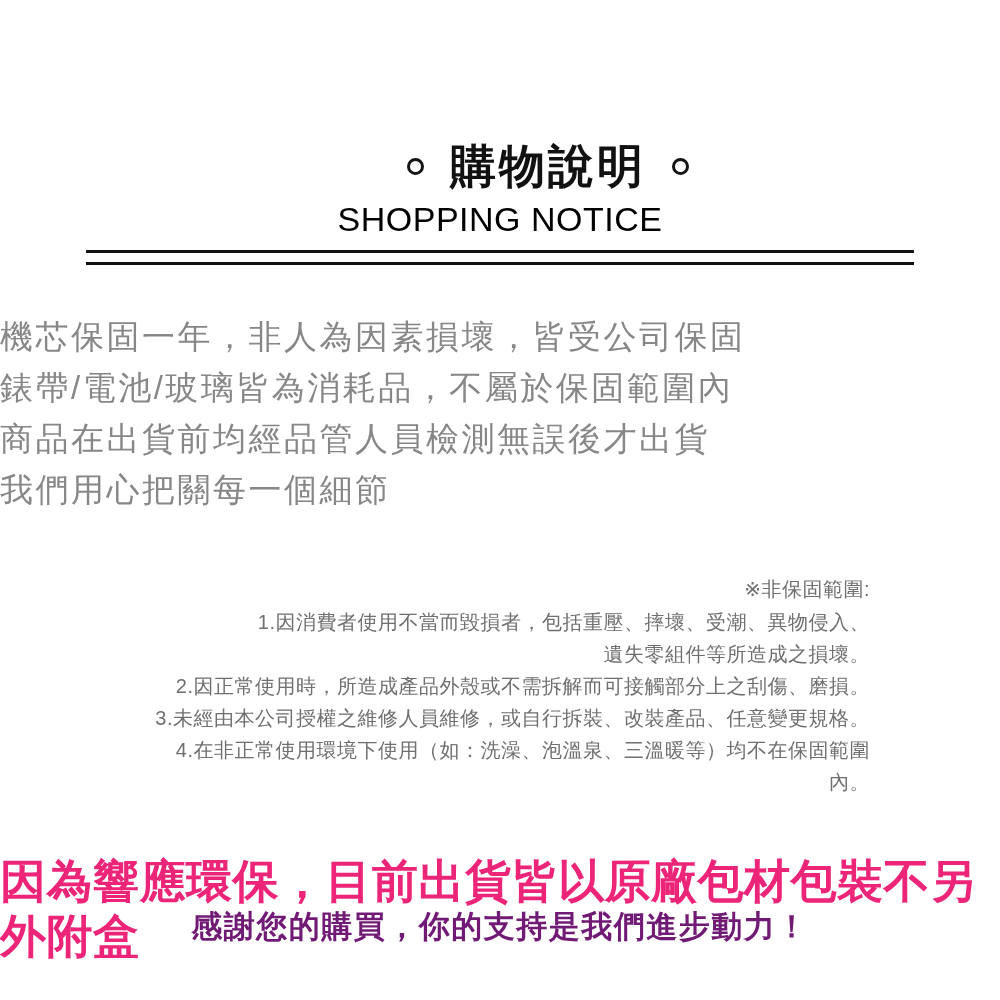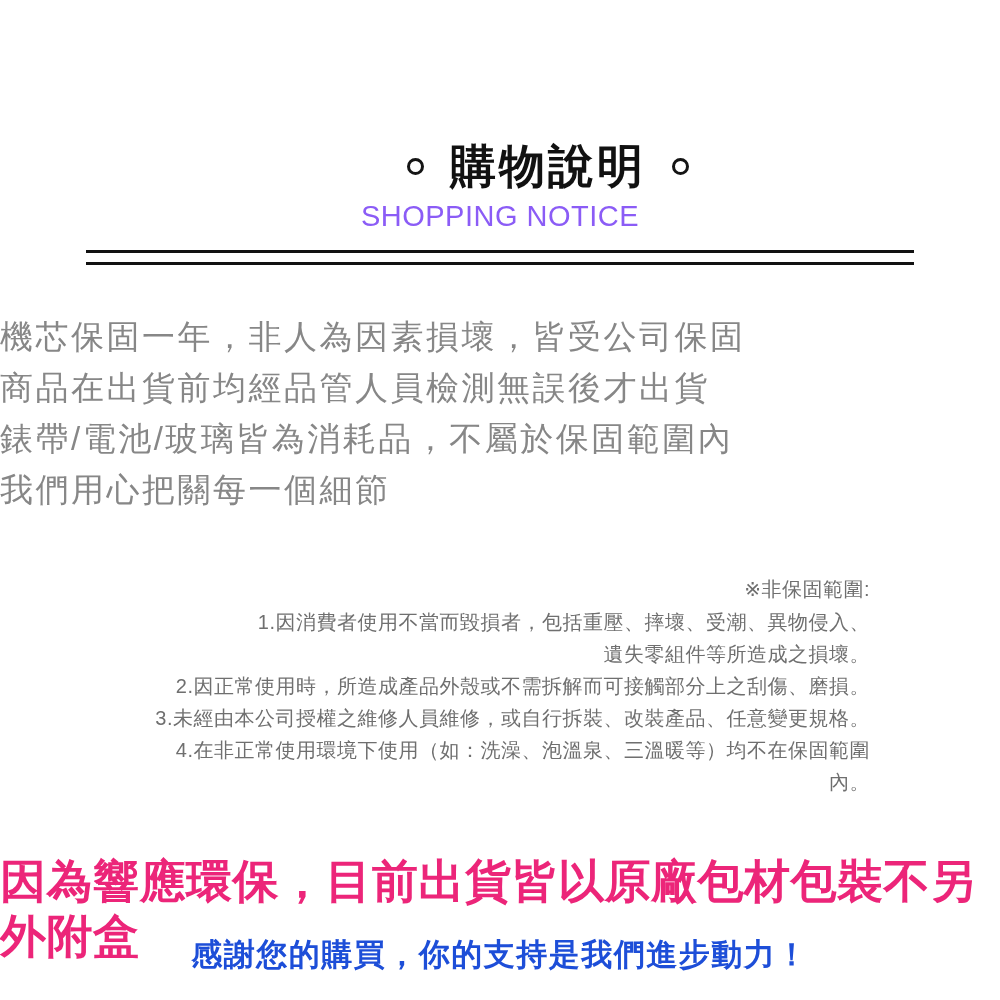--- a/index.html
+++ b/index.html
@@ -42,23 +42,23 @@
     letter-spacing: 3px;
     color: #111111;
     line-height: 1;
   }
   .page-subtitle {
     position: absolute;
     top: 201px;
     left: 0;
     width: 100%;
     text-align: center;
-    font-size: 29px;
+    font-size: 34px;
     letter-spacing: 0.5px;
-    color: #8b5cf6;
+    color: #000000;
     line-height: 1.1;
   }
 
   
   .double-rule {
     position: absolute;
     top: 250px;
     left: 86px;
     width: 828px;
     height: 15px;
@@ -131,31 +131,31 @@
     <span class="page-title" style="color: rgb(17, 17, 17);">購物說明</span>
     <span class="deco-ring"></span>
   </div>
 
   <div class="page-subtitle">SHOPPING NOTICE</div>
 
   <div class="double-rule"></div>
 
   <div class="warranty" style="color: rgb(135, 135, 135);">
     <div>機芯保固一年，非人為因素損壞，皆受公司保固</div>
+    <div>錶帶/電池/玻璃皆為消耗品，不屬於保固範圍內</div>
     <div>商品在出貨前均經品管人員檢測無誤後才出貨</div>
-    <div>錶帶/電池/玻璃皆為消耗品，不屬於保固範圍內</div>
     <div>我們用心把關每一個細節</div>
   </div>
 
   <div class="exclusions" style="color: rgb(111, 111, 111);">
     <div class="heading">※非保固範圍:</div>
     <div>1.因消費者使用不當而毀損者，包括重壓、摔壞、受潮、異物侵入、</div>
     <div>遺失零組件等所造成之損壞。</div>
     <div>2.因正常使用時，所造成產品外殼或不需拆解而可接觸部分上之刮傷、磨損。</div>
     <div>3.未經由本公司授權之維修人員維修，或自行拆裝、改裝產品、任意變更規格。</div>
     <div>4.在非正常使用環境下使用（如：洗澡、泡溫泉、三溫暖等）均不在保固範圍內。</div>
   </div>
 
   <div class="footer-eco" style="color: rgb(236, 37, 121);">因為響應環保，目前出貨皆以原廠包材包裝不另外附盒</div>
 
-  <div class="footer-thanks" style="color: #1d4ed8; margin-top: 28px;">感謝您的購買，你的支持是我們進步動力！</div>
+  <div class="footer-thanks" style="color: #701a75;">感謝您的購買，你的支持是我們進步動力！</div>
 
 </div>
 
 </body></html>

